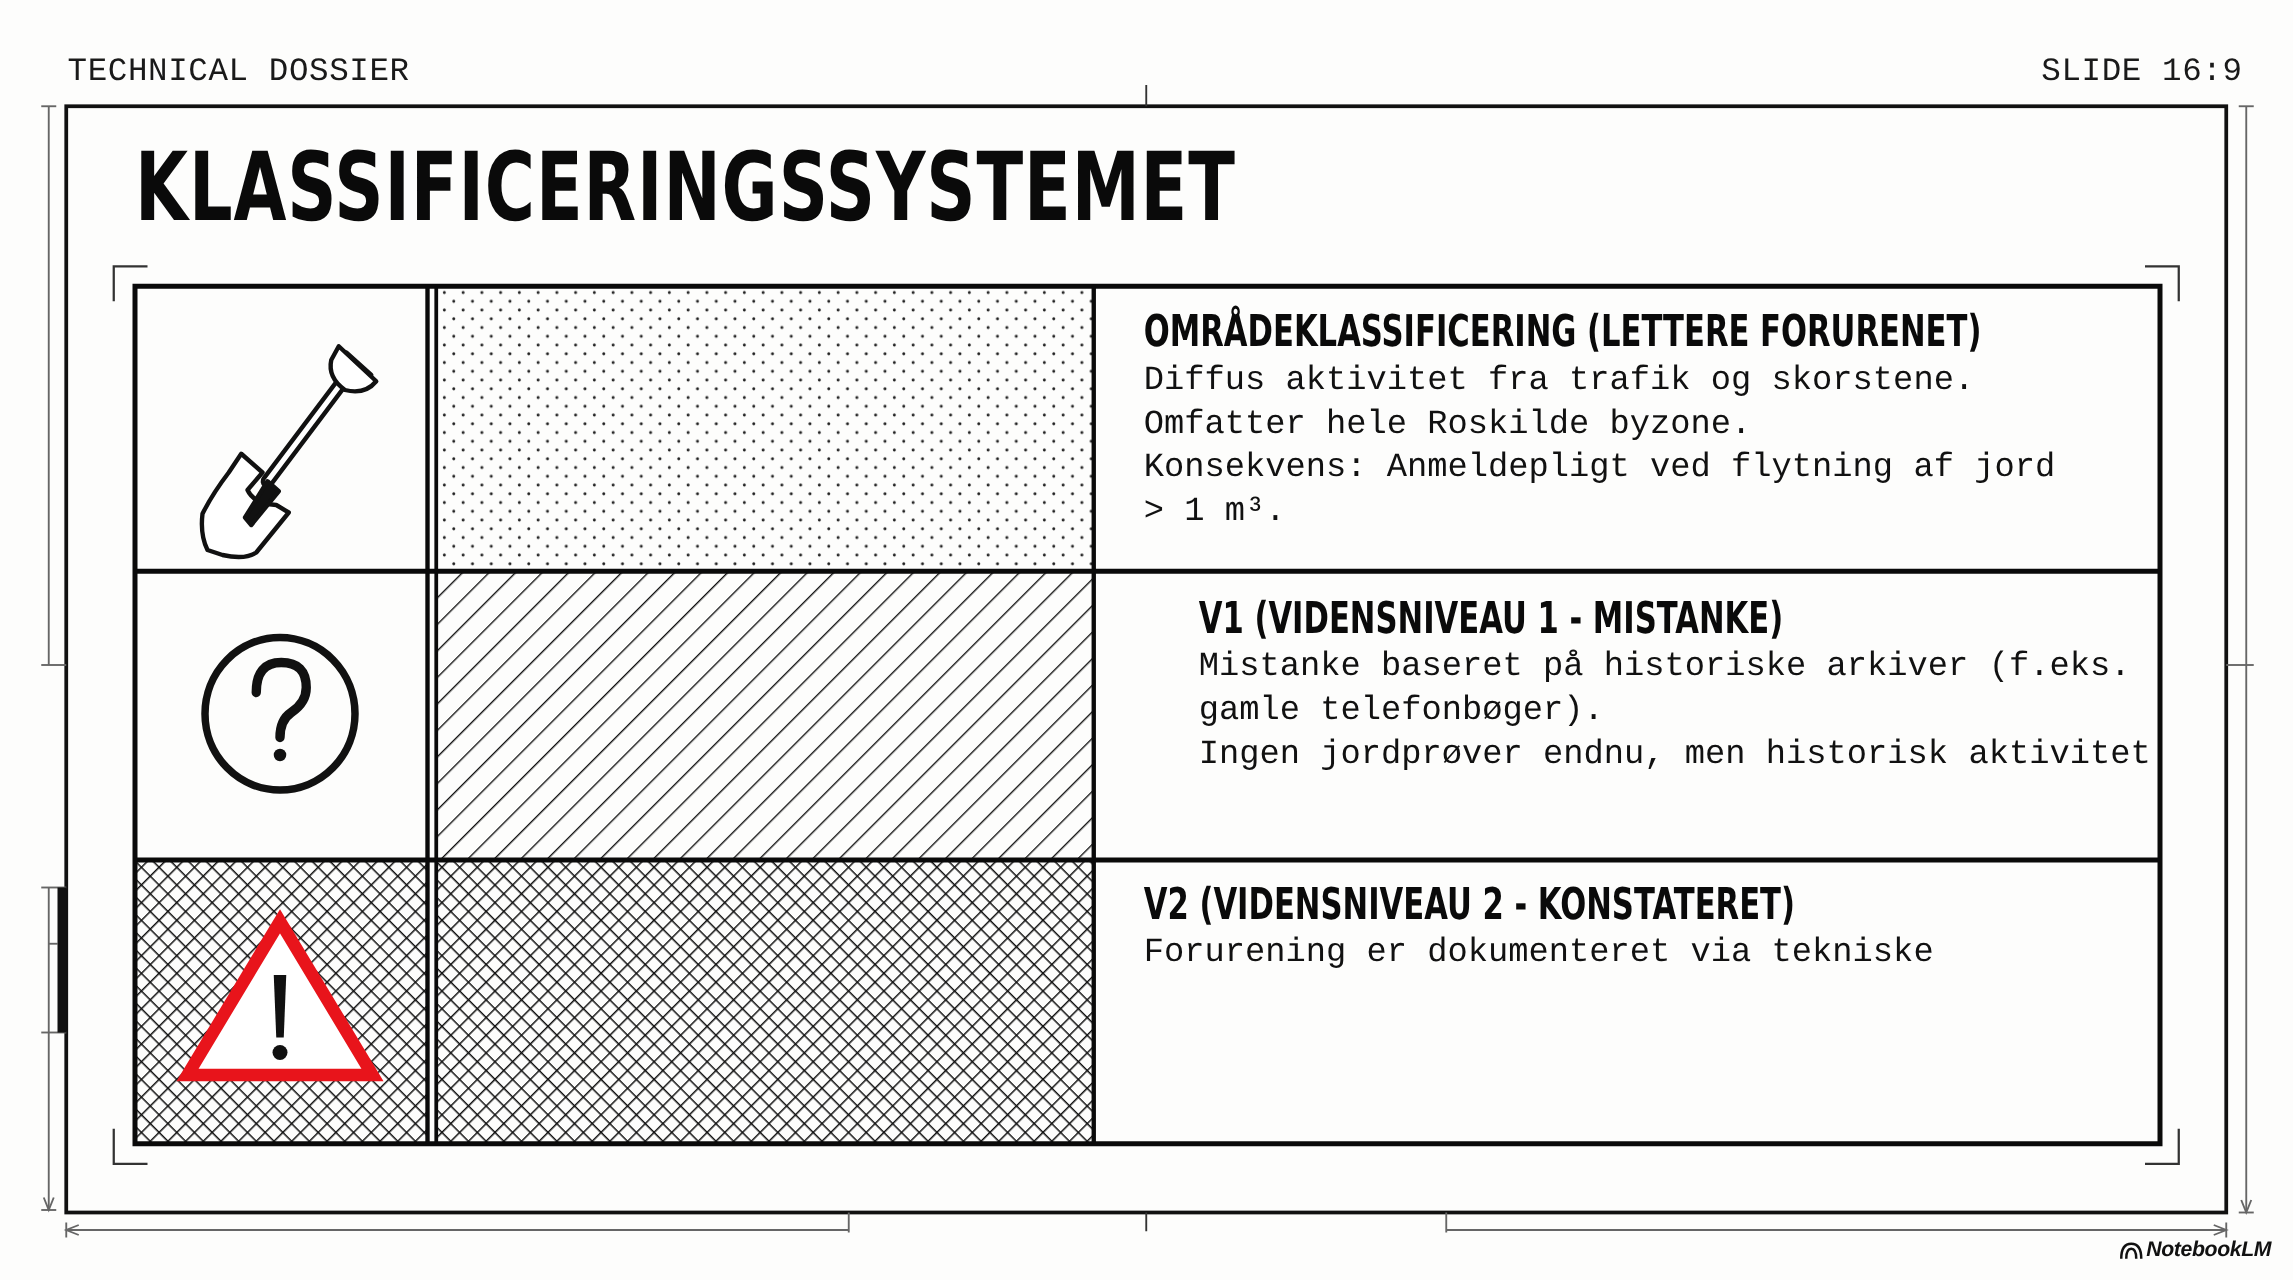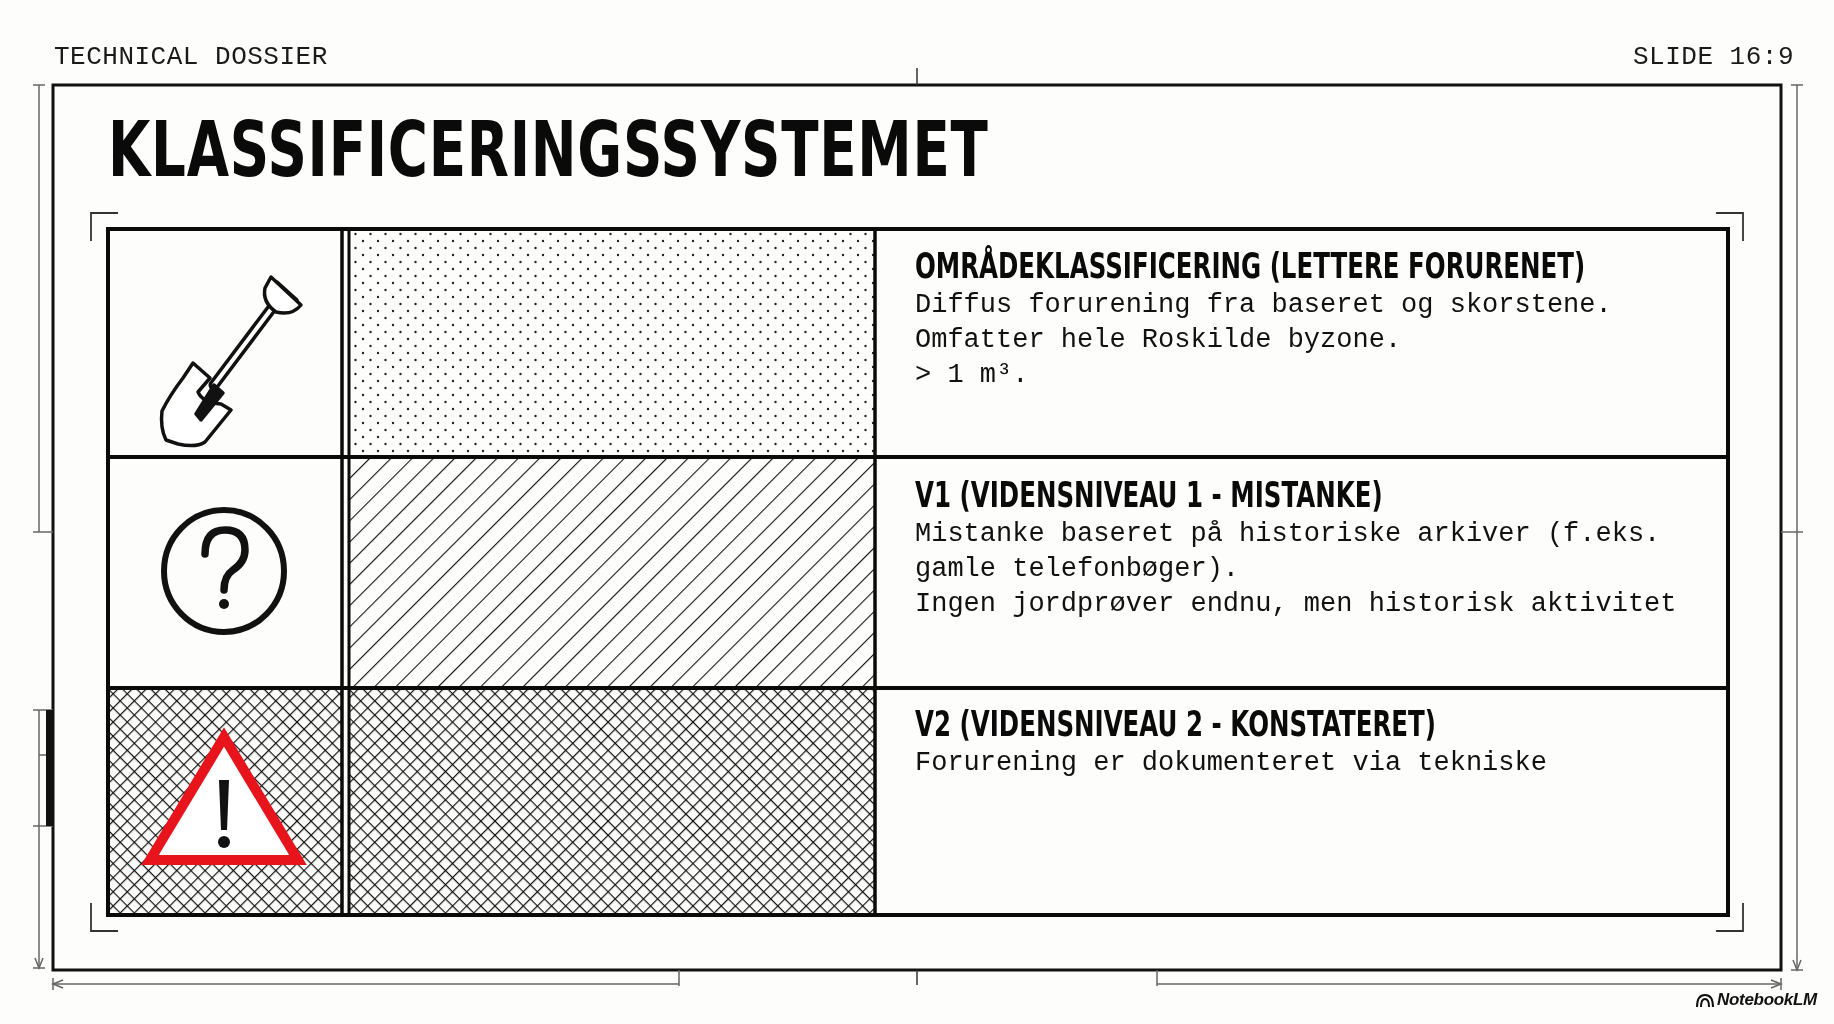--- a/index.html
+++ b/index.html
@@ -123,26 +123,27 @@
   </g>
 </svg>
 
 <div class="abs mono-label" style="left:54px;top:42px;">TECHNICAL DOSSIER</div>
 <div class="abs mono-label" style="left:1633px;top:42px;">SLIDE 16:9</div>
 
 <h1 class="title" style="margin:0;">KLASSIFICERINGSSYSTEMET</h1>
 
 <div class="row-text" style="top:246px;">
   <span class="row-heading">OMRÅDEKLASSIFICERING (LETTERE FORURENET)</span>
-  <span class="row-body">Diffus forurening fra baseret og skorstene.</span>
+  <span class="row-body">Diffus aktivitet fra trafik og skorstene.</span>
   <span class="row-body">Omfatter hele Roskilde byzone.</span>
+  <span class="row-body">Konsekvens: Anmeldepligt ved flytning af jord</span>
   <span class="row-body">&gt; 1 m³.</span>
 </div>
 
-<div class="row-text" style="top:475px;">
+<div class="row-text" style="top:475px;margin-left:44px;">
   <span class="row-heading">V1 (VIDENSNIVEAU 1 - MISTANKE)</span>
   <span class="row-body">Mistanke baseret på historiske arkiver (f.eks.</span>
   <span class="row-body">gamle telefonbøger).</span>
   <span class="row-body">Ingen jordprøver endnu, men historisk aktivitet</span>
 </div>
 
 <div class="row-text" style="top:704px;">
   <span class="row-heading">V2 (VIDENSNIVEAU 2 - KONSTATERET)</span>
   <span class="row-body">Forurening er dokumenteret via tekniske</span>
 </div>

